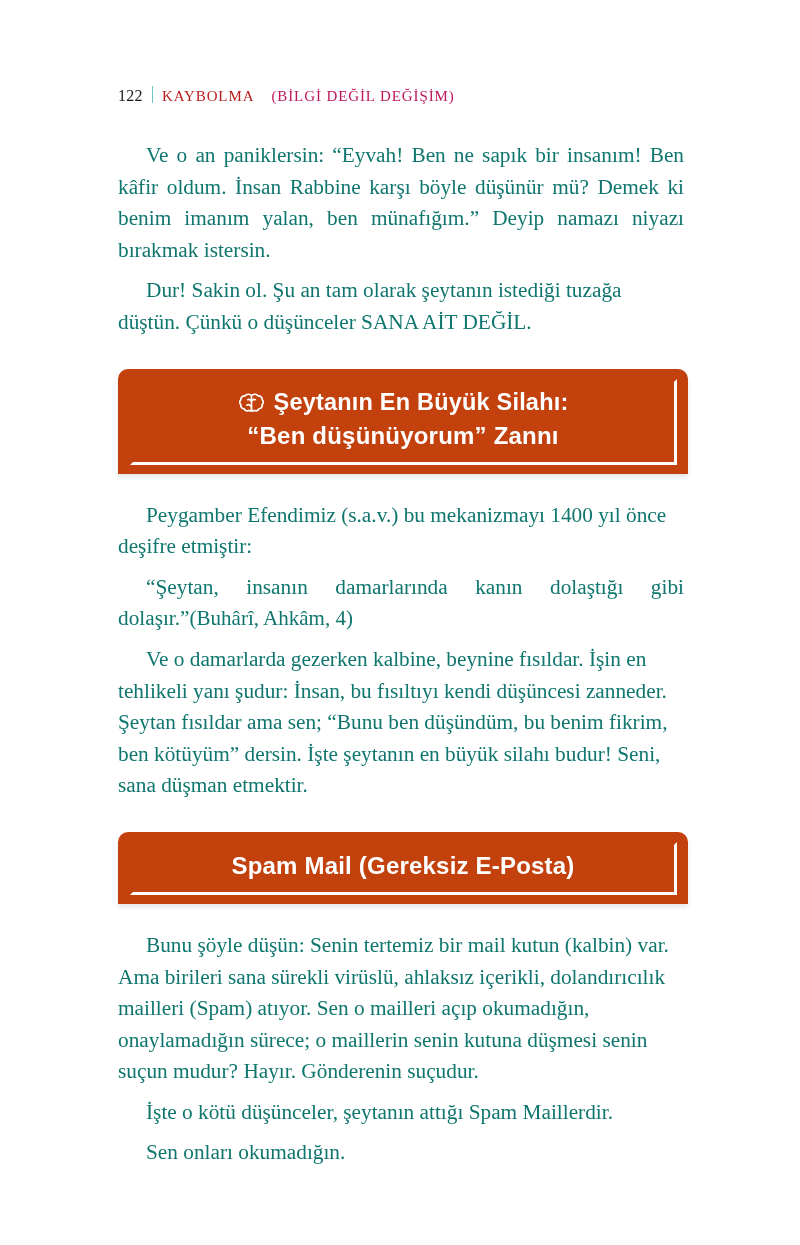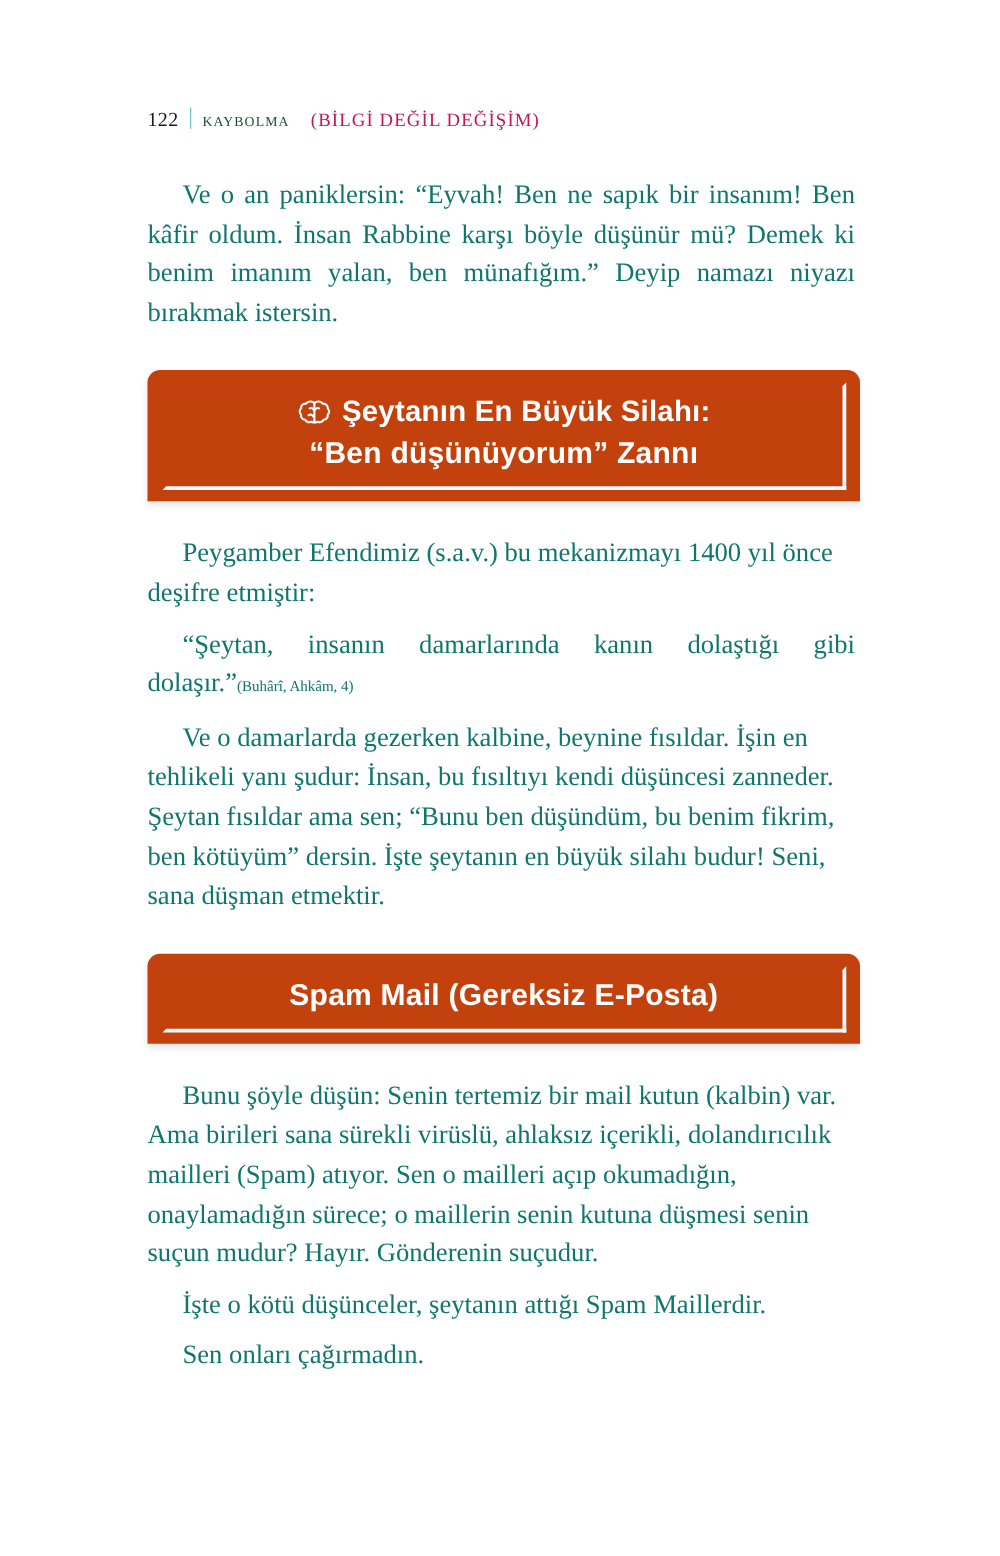--- a/index.html
+++ b/index.html
@@ -38,22 +38,22 @@
   }
   .head-rule {
     width: 1px;
     height: 17px;
     background: #6cc3c8;
     margin: 0 9px;
     position: relative;
     top: 2px;
   }
   .head-title {
-    font-size: 11px;
-    color: #14532d;
+    font-size: 15px;
+    color: #b91c1c;
     letter-spacing: 0.9px;
   }
   .head-sub {
     font-size: 15px;
     color: #be185d;
     letter-spacing: 0.9px;
     margin-left: 17px;
   }
 
   
@@ -74,21 +74,21 @@
     color: #0f766e;
     hyphens: manual;
   }
   p.para.last-line-left {
     text-align: left;
   }
   p.para + p.para {
     margin-top: 9px;
   }
   .citation {
-    font-size: 12px;
+    font-size: 21px;
     margin-top: 19px;
   }
 
   .spacer-before-box { height: 30px; }
   .spacer-after-box { height: 26px; }
 
   
   .callout-wrap {
     position: relative;
     width: 570px;
@@ -155,20 +155,21 @@
     <span class="folio">122</span>
     <span class="head-rule"></span>
     <span class="head-title">KAYBOLMA</span>
     <span class="head-sub">(BİLGİ DEĞİL DEĞİŞİM)</span>
   </div>
 
   <div class="content">
 
     <p class="para">Ve o an paniklersin: “Eyvah! Ben ne sapık bir insanım! Ben kâfir oldum. İnsan Rabbine karşı böyle düşünür mü? Demek ki benim imanım yalan, ben münafığım.” Deyip namazı niyazı bırakmak istersin.</p>
 
+    <p class="para last-line-left">Dur! Sakin ol. Şu an tam olarak şeytanın istediği tuzağa düştün. Çünkü o düşünceler SANA AİT DEĞİL.</p>
 
     <div class="spacer-before-box"></div>
 
     <div class="callout-wrap">
       <div class="callout">
         <div class="callout-line">
           <span class="callout-icon">
             <svg viewBox="0 0 32 32" width="27" height="27" aria-hidden="true">
               <g fill="none" stroke="#ffffff" stroke-width="2" stroke-linecap="round" stroke-linejoin="round">
                 <path d="M16 6.5c-2.2-2.2-6.1-1.9-7.9.5C5.6 6.6 3 8.8 3.3 11.6 1.6 13 1.6 16 3.4 17.3c-.6 2.6 1.3 4.9 3.9 5 .9 2.2 3.7 3.1 5.7 1.8 1 .9 2.6.9 3-.4"></path>
@@ -205,16 +206,16 @@
         </div>
       </div>
     </div>
 
     <div class="spacer-after-box"></div>
 
     <p class="para last-line-left">Bunu şöyle düşün: Senin tertemiz bir mail kutun (kalbin) var. Ama birileri sana sürekli virüslü, ahlaksız içerikli, dolandırıcılık mailleri (Spam) atıyor. Sen o mailleri açıp okumadığın, onaylamadığın sürece; o maillerin senin kutuna düşmesi senin suçun mudur? Hayır. Gönderenin suçudur.</p>
 
     <p class="para last-line-left">İşte o kötü düşünceler, şeytanın attığı Spam Maillerdir.</p>
 
-    <p class="para last-line-left">Sen onları çağırmadın.</p>
+    <p class="para last-line-left">Sen onları okumadığın.</p>
 
   </div>
 </div>
 
 </body></html>

